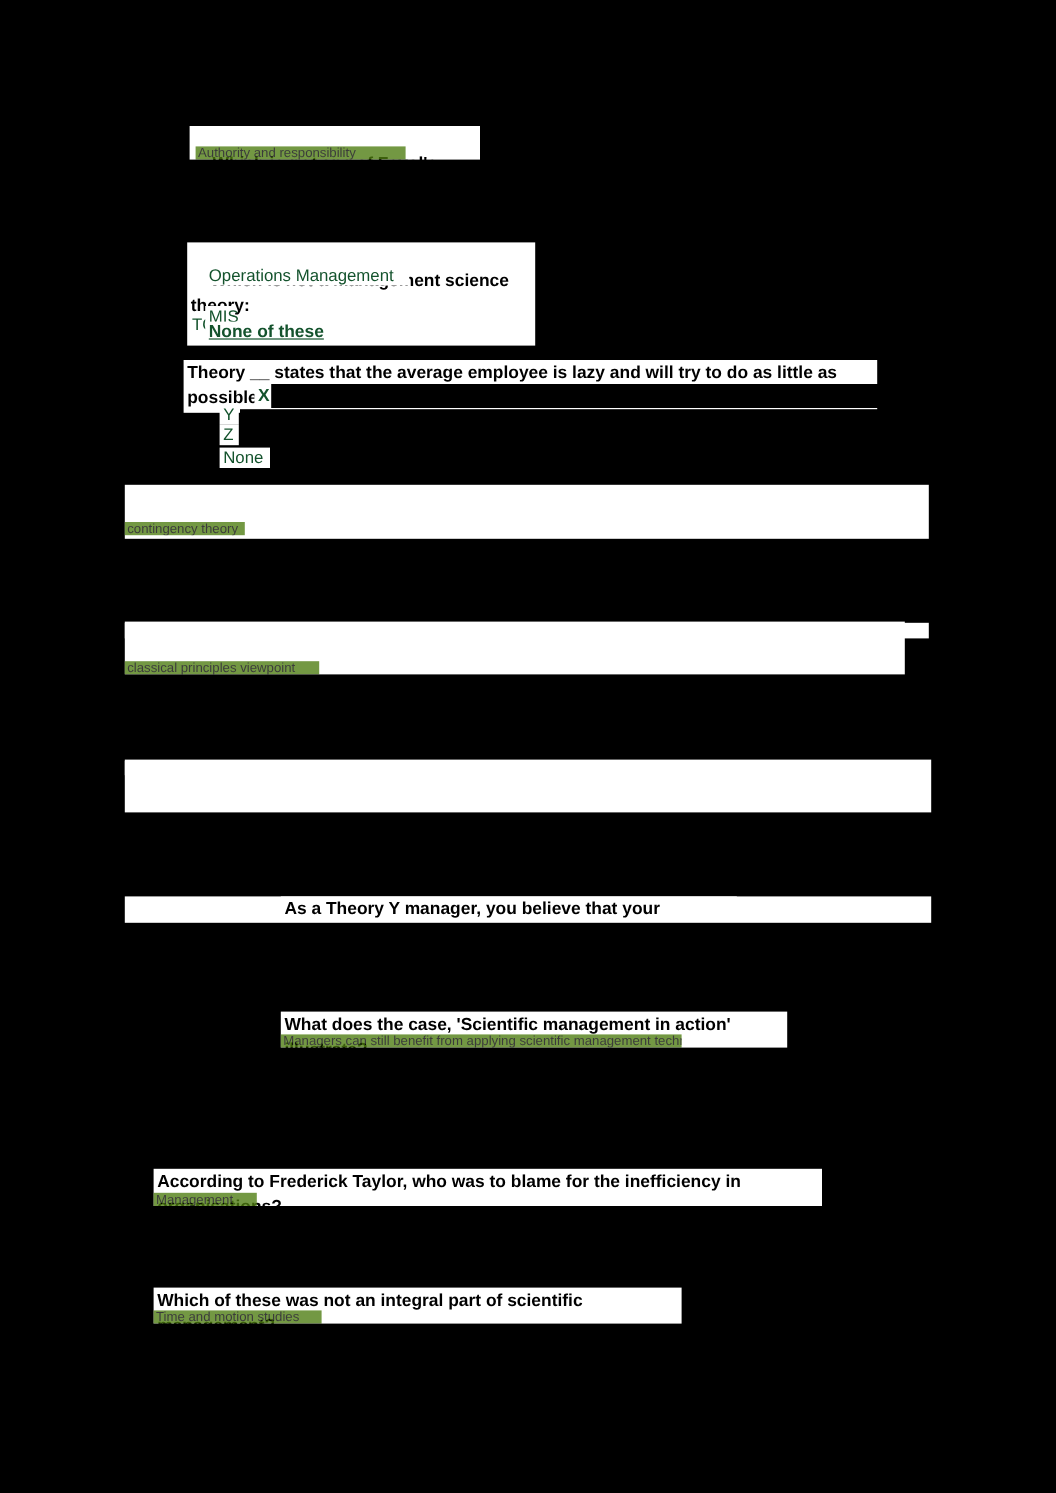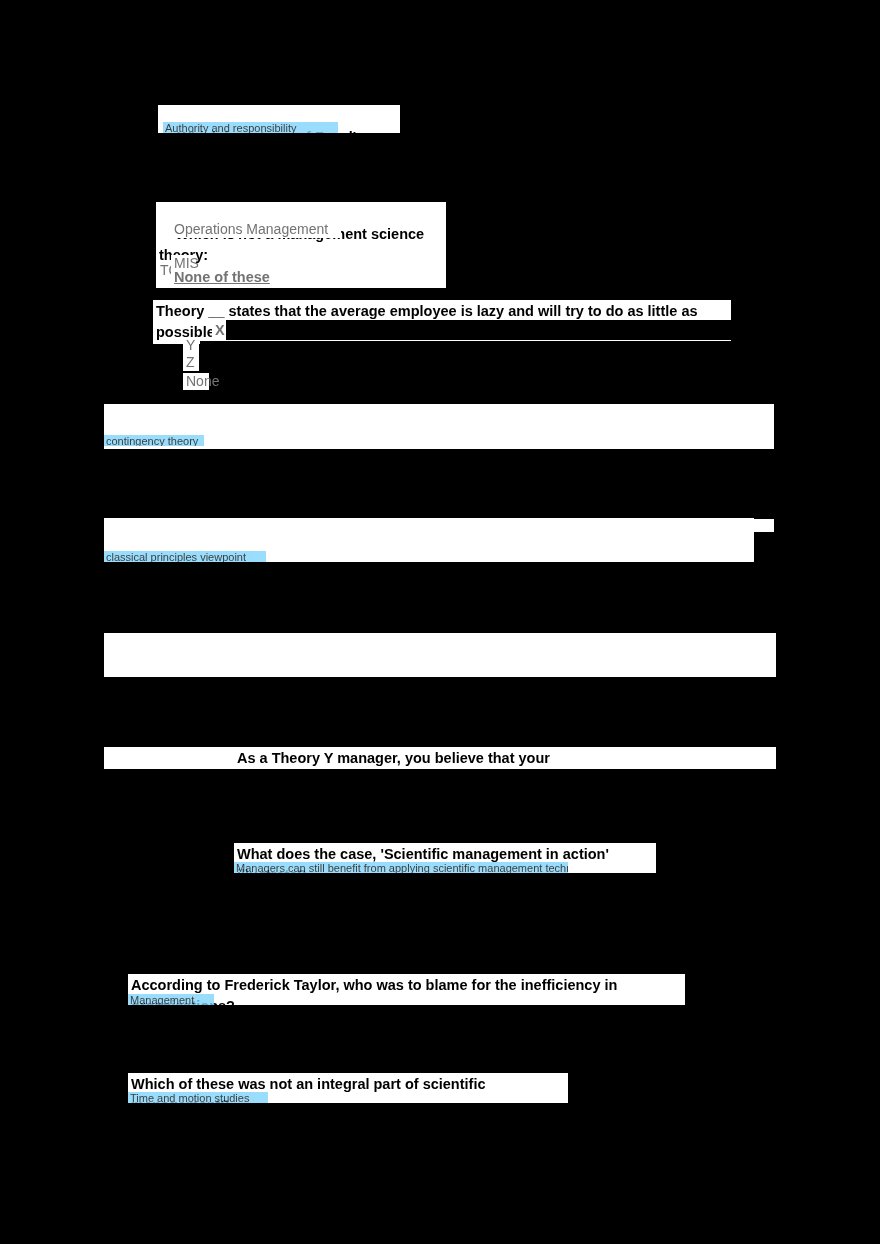--- a/index.html
+++ b/index.html
@@ -34,35 +34,35 @@
     white-space: pre-wrap;
     box-sizing: border-box;
   }
   .q em {
     font-style: italic;
   }
   
   .opt {
     position: absolute;
     background: #ffffff;
-    color: #737373;
+    color: #14532d;
     font-weight: normal;
     font-size: 14px;
     line-height: 17px;
     padding: 0 3px;
     white-space: pre;
     box-sizing: border-box;
   }
   .opt.bold {
     font-weight: bold;
   }
   
   .smudge {
     position: absolute;
-    background: #7dd3fc;
+    background: #4d7c0f;
     color: #050505;
     font-size: 11px;
     line-height: 12px;
     overflow: hidden;
     white-space: pre;
     padding: 0 2px;
     box-sizing: border-box;
     opacity: 0.78;
   }
   
@@ -90,21 +90,21 @@
   <div class="opt" style="left:157px; top:238px; width:30px;margin-top:24px;">TQM</div>
   <div class="opt" style="left:171px; top:255px; width:24px;">MIS</div>
   <div class="opt bold" style="left:171px; top:268px; width:100px; font-size:14.5px; line-height:19px;text-decoration:underline;">None of these</div>
 
   <div class="q" style="left:153px; top:300px; width:578px;">Theory __ states that the average employee is lazy and will try to do as little as possible.</div>
   <div class="opt bold" style="left:212px; top:321px; width:18px; font-size:14.5px; line-height:19px;">X</div>
   <div class="band" style="left:226px; top:320px; width:654px; height:20px;"></div>
   <div class="opt" style="left:183px; top:337px; width:16px;">Y</div>
   <div class="band" style="left:200px; top:341px; width:680px; height:30px;"></div>
   <div class="opt" style="left:183px; top:354px; width:16px;">Z</div>
-  <div class="opt" style="left:183px; top:373px; width:26px;">None</div>
+  <div class="opt" style="left:183px; top:373px; width:42px;">None</div>
   <div class="band" style="left:226px; top:371px; width:654px; height:30px;"></div>
 
   <div class="q" style="left:104px; top:404px; width:670px;">
     <span style="display:block; padding-left:80px;"><span>In recent history, workers have felt that they should be empowered in the workplace. This is an example of</span></span>
   </div>
   <div class="smudge" style="left:104px; top:435px; width:100px; height:11px;">contingency theory</div>
   <div class="band" style="left:0px; top:449px; width:880px; height:70px;"></div>
 
   <div class="q" style="left:104px; top:518px; width:650px;">
     <span style="display:block; padding-left:24px;"><span>Scientific management, administrative management, and bureaucratic management belong to the management viewpoint known as the</span></span>

